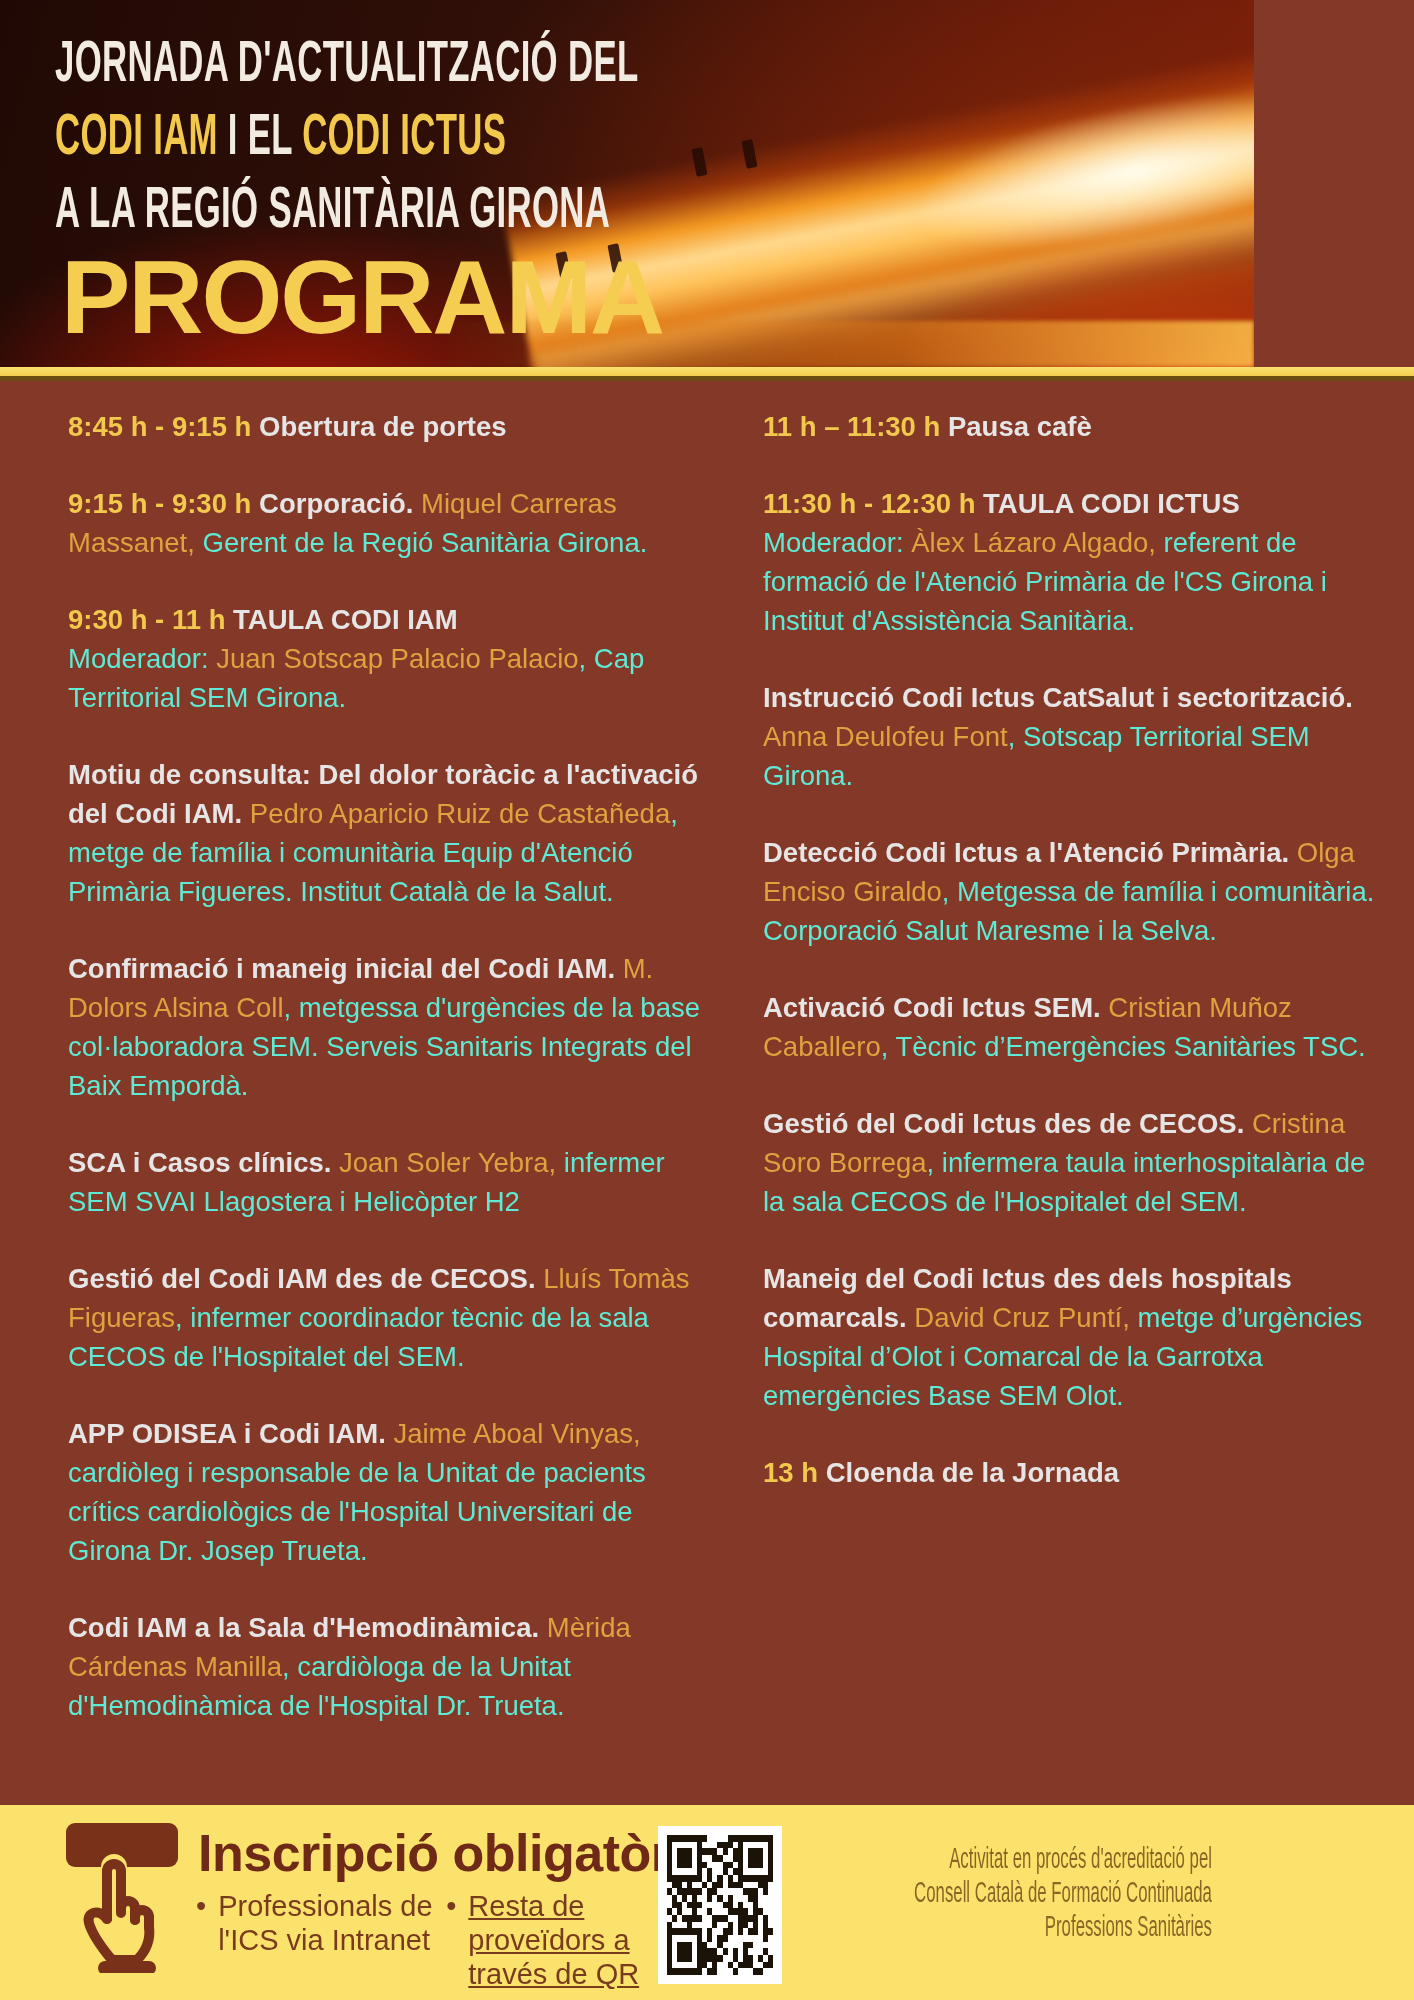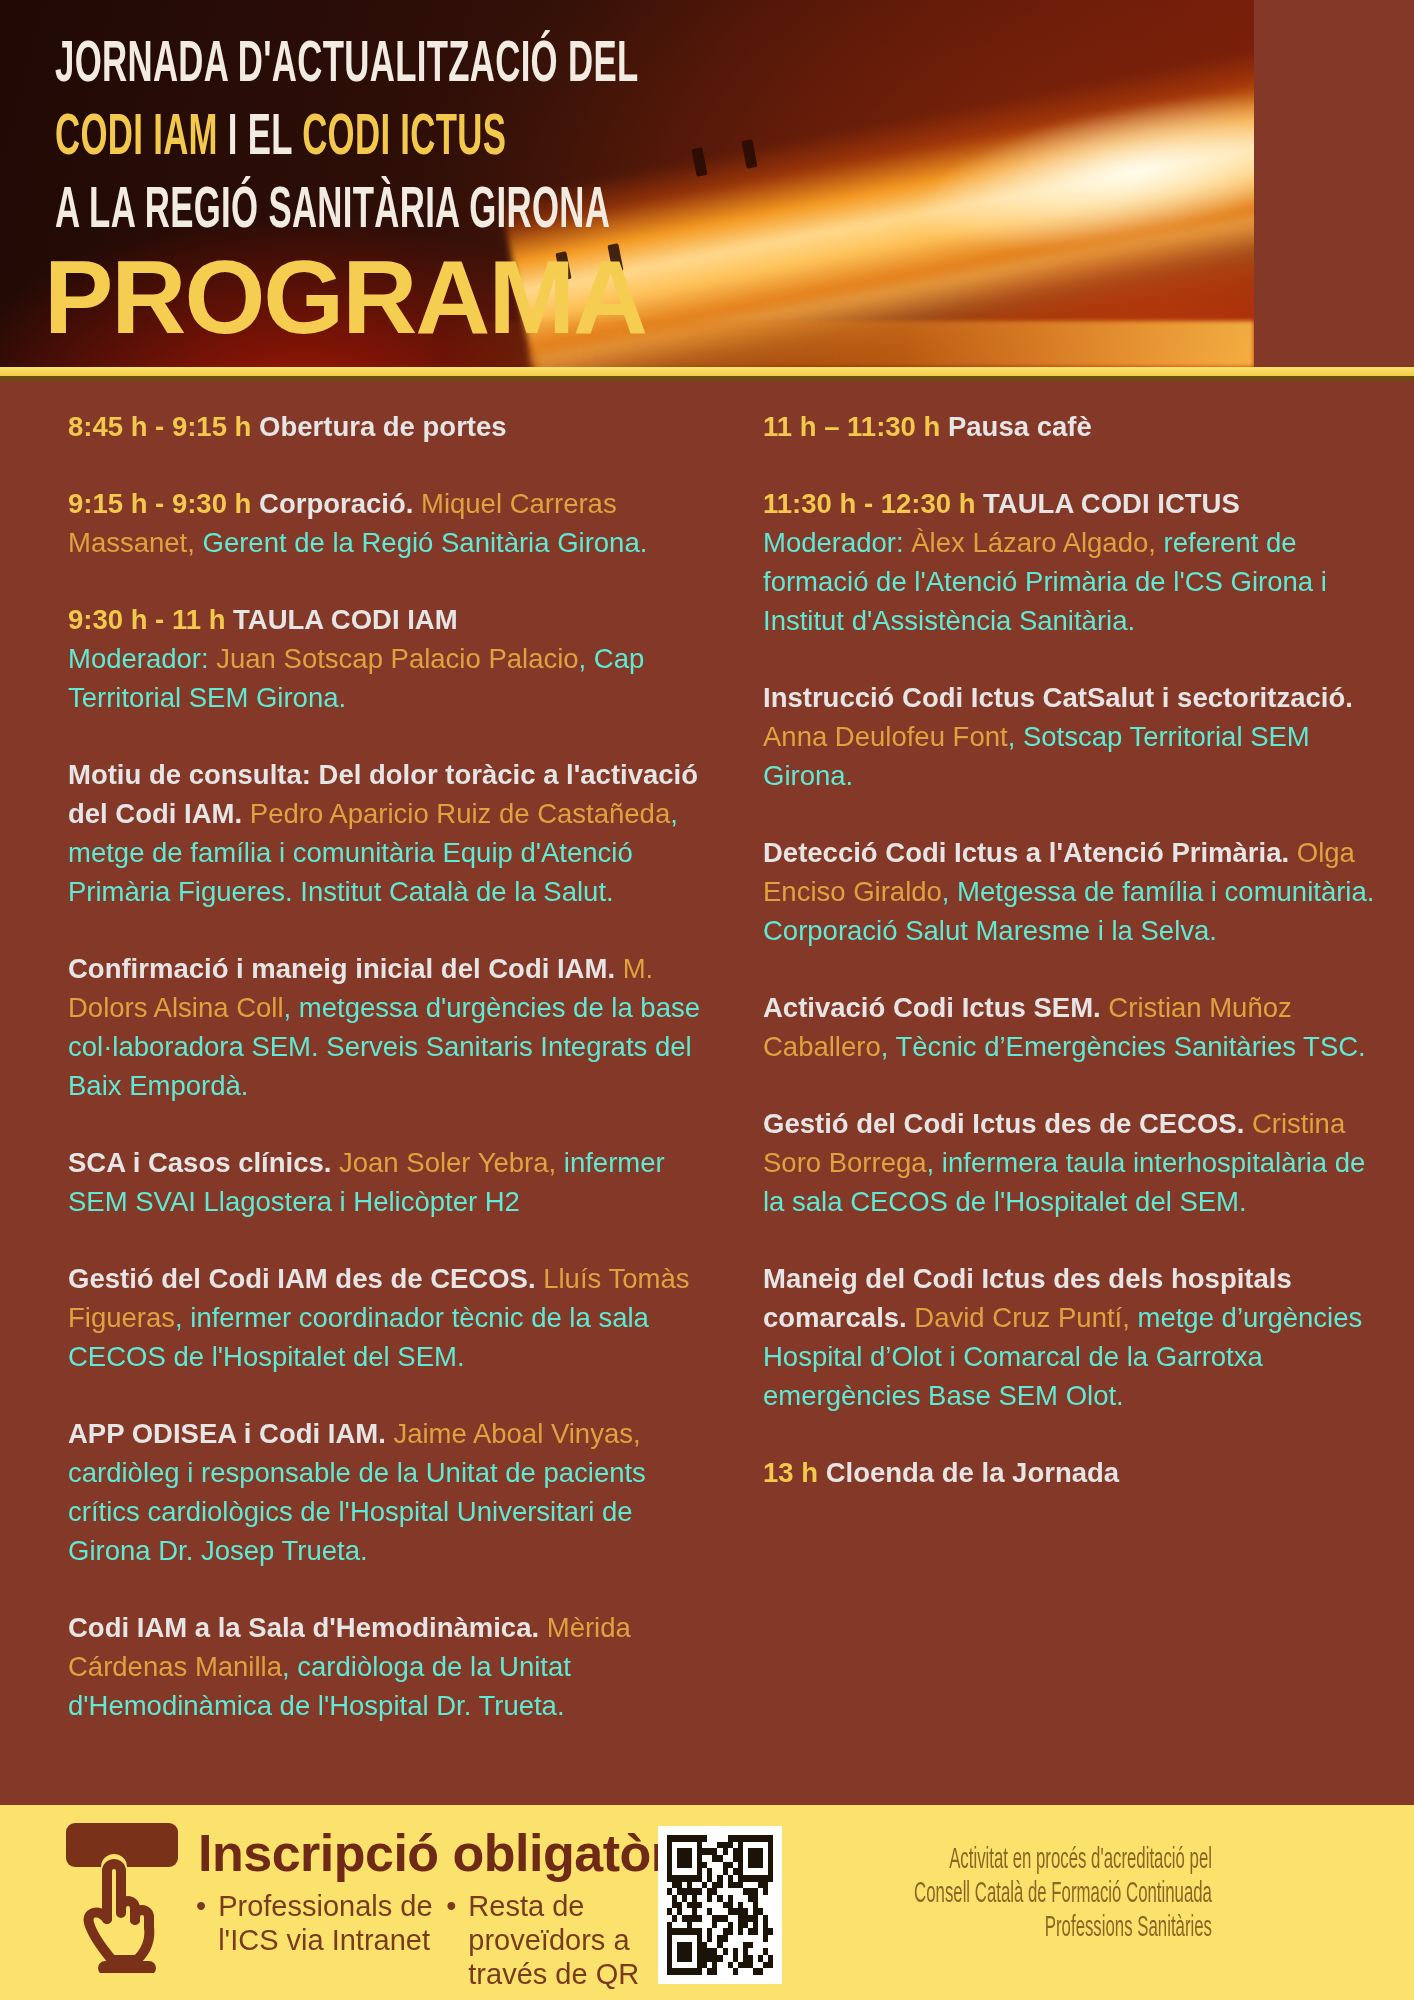--- a/index.html
+++ b/index.html
@@ -27,21 +27,21 @@
   .clip.c3{left:558px;top:252px}.clip.c4{left:610px;top:244px}
   .corner-red{position:absolute;right:-50px;bottom:-36px;width:440px;height:170px;
     background:radial-gradient(ellipse at 80% 100%, rgba(228,62,12,.95), rgba(228,62,12,0) 70%);}
   .amber-strip{position:absolute;left:0;bottom:0;width:100%;height:46px;filter:blur(2px);
     background:linear-gradient(to right, rgba(150,30,8,0) 35%, rgba(225,125,25,.55) 72%, rgba(252,195,75,.85) 100%);}
 
   .titles{position:absolute;left:55px;top:24px;transform:scaleX(.60);transform-origin:0 0;
     font-weight:700;font-size:58px;line-height:73px;letter-spacing:.5px;
     color:#f2ebe2;white-space:nowrap;}
   .titles .accent{color:#f2c94d;}
-  .program{position:absolute;left:44px;top:238px;font-weight:700;font-size:104px;
+  .program{position:absolute;left:61px;top:238px;font-weight:700;font-size:104px;
     letter-spacing:-2px;color:#f5ce51;white-space:nowrap;}
 
   .divider{position:absolute;left:0;top:367px;width:100%;height:9px;
     background:linear-gradient(#fbe26d,#f2cd4e);border-bottom:5px solid #6d4c14;}
 
   
   .col{position:absolute;top:407px;font-size:27.5px;line-height:39px;}
   .col-left{left:68px;width:648px;}
   .col-right{left:763px;width:618px;}
   .sched{margin:0 0 38px 0;}
@@ -52,21 +52,21 @@
 
   
   .ftr{position:absolute;left:0;top:1805px;width:1414px;height:195px;background:#fbe26c;}
   .hand-icon{position:absolute;left:36px;top:8px;}
   .f-heading{position:absolute;left:198px;top:18px;font-size:52px;font-weight:800;
     letter-spacing:-.5px;color:#6e2a16;white-space:nowrap;}
   .bullets{position:absolute;left:196px;top:84px;display:flex;}
   .bullet{display:flex;font-size:29px;line-height:34px;color:#793b1e;}
   .bullet .dot{margin:0 12px 0 0;}
   .bullet.b1 .btxt{width:228px;}
-  .bullet.b2 .btxt{width:200px;}
+  .bullet.b2 .btxt{width:200px;text-decoration:underline;}
   .qr-panel{position:absolute;left:658px;top:21px;width:124px;height:158px;background:#fff;
     box-sizing:border-box;padding:9px;}
   .qr-panel svg{width:100%;height:100%;display:block;}
   .accred{position:absolute;right:202px;top:36px;text-align:right;font-size:30px;
     line-height:34px;color:#8a6524;transform:scaleX(.56);transform-origin:100% 0;
     white-space:nowrap;}
 </style>
 </head>
 <body>
 

